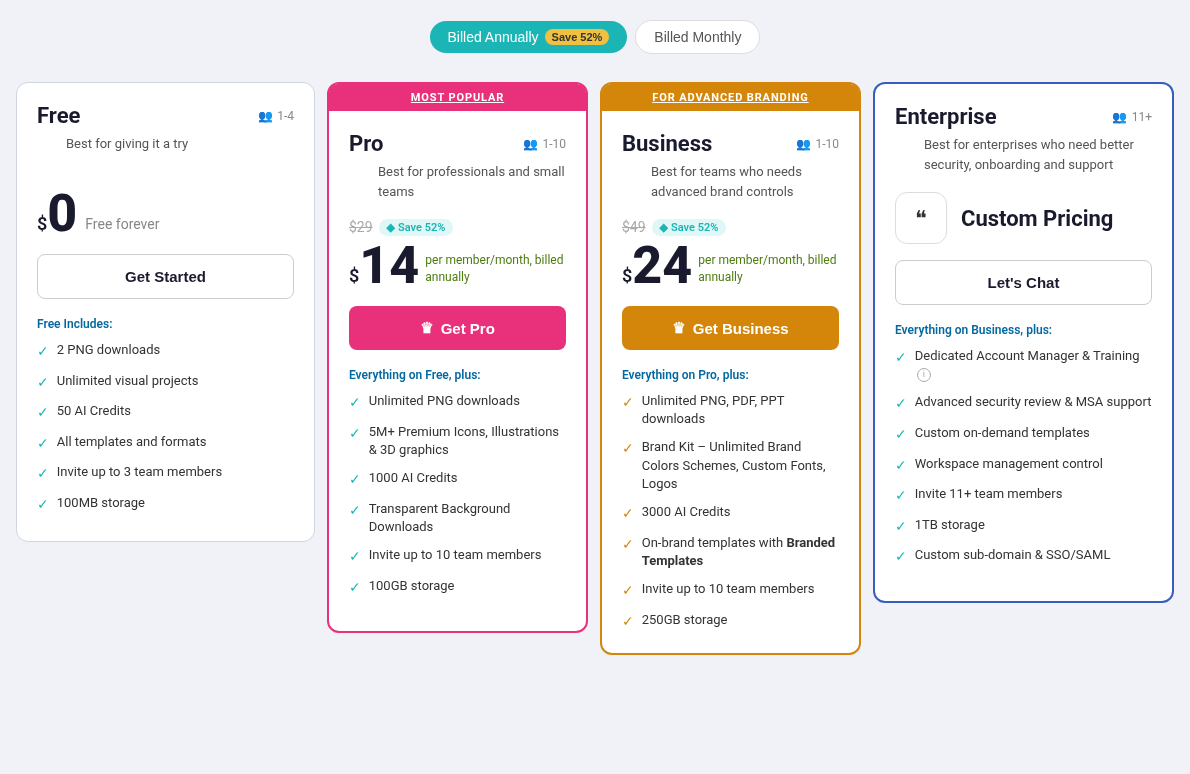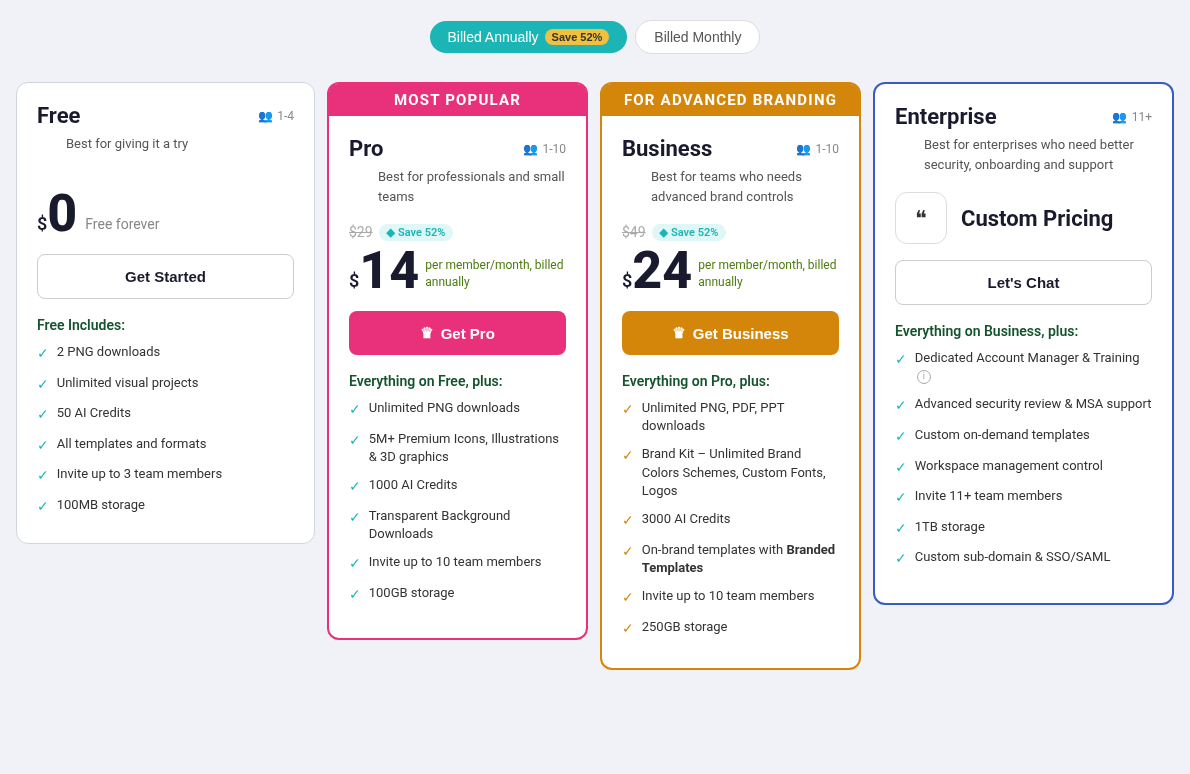--- a/index.html
+++ b/index.html
@@ -68,36 +68,37 @@
     .card-free {
       border: 1.5px solid #d0d5e0;
       padding: 20px 20px 16px;
     }
     .card-pro {
       border: 2.5px solid #e8317a;
       padding: 0 0 24px;
     }
     .card-business {
       border: 2.5px solid #d4860a;
-      padding: 0 0 20px;
+      padding: 0 0 12px;
     }
     .card-enterprise {
       border: 2px solid #3a5cbf;
       padding: 20px 20px 24px;
     }
 
     
     .card-banner {
       text-align: center;
       padding: 7px 10px;
-      font-size: 15px;
+      font-size: 11px;
       font-weight: 700;
       letter-spacing: 0.08em;
       border-radius: 9px 9px 0 0;
       text-transform: uppercase;
+      text-decoration: underline;
     }
     .banner-pro {
       background: #e8317a;
       color: white;
     }
     .banner-business {
       background: #d4860a;
       color: white;
     }
 
@@ -216,23 +217,23 @@
       color: white;
     }
     .btn-enterprise {
       background: white;
       color: #1a1a2e;
       border: 1.5px solid #ccc;
     }
 
     
     .features-label {
-      font-size: 14px;
+      font-size: 12px;
       font-weight: 600;
-      color: #14532d;
+      color: #0369a1;
       margin-bottom: 10px;
     }
     .feature-item {
       display: flex;
       align-items: flex-start;
       gap: 8px;
       margin-bottom: 10px;
       font-size: 13px;
       color: #333;
       line-height: 1.4;

